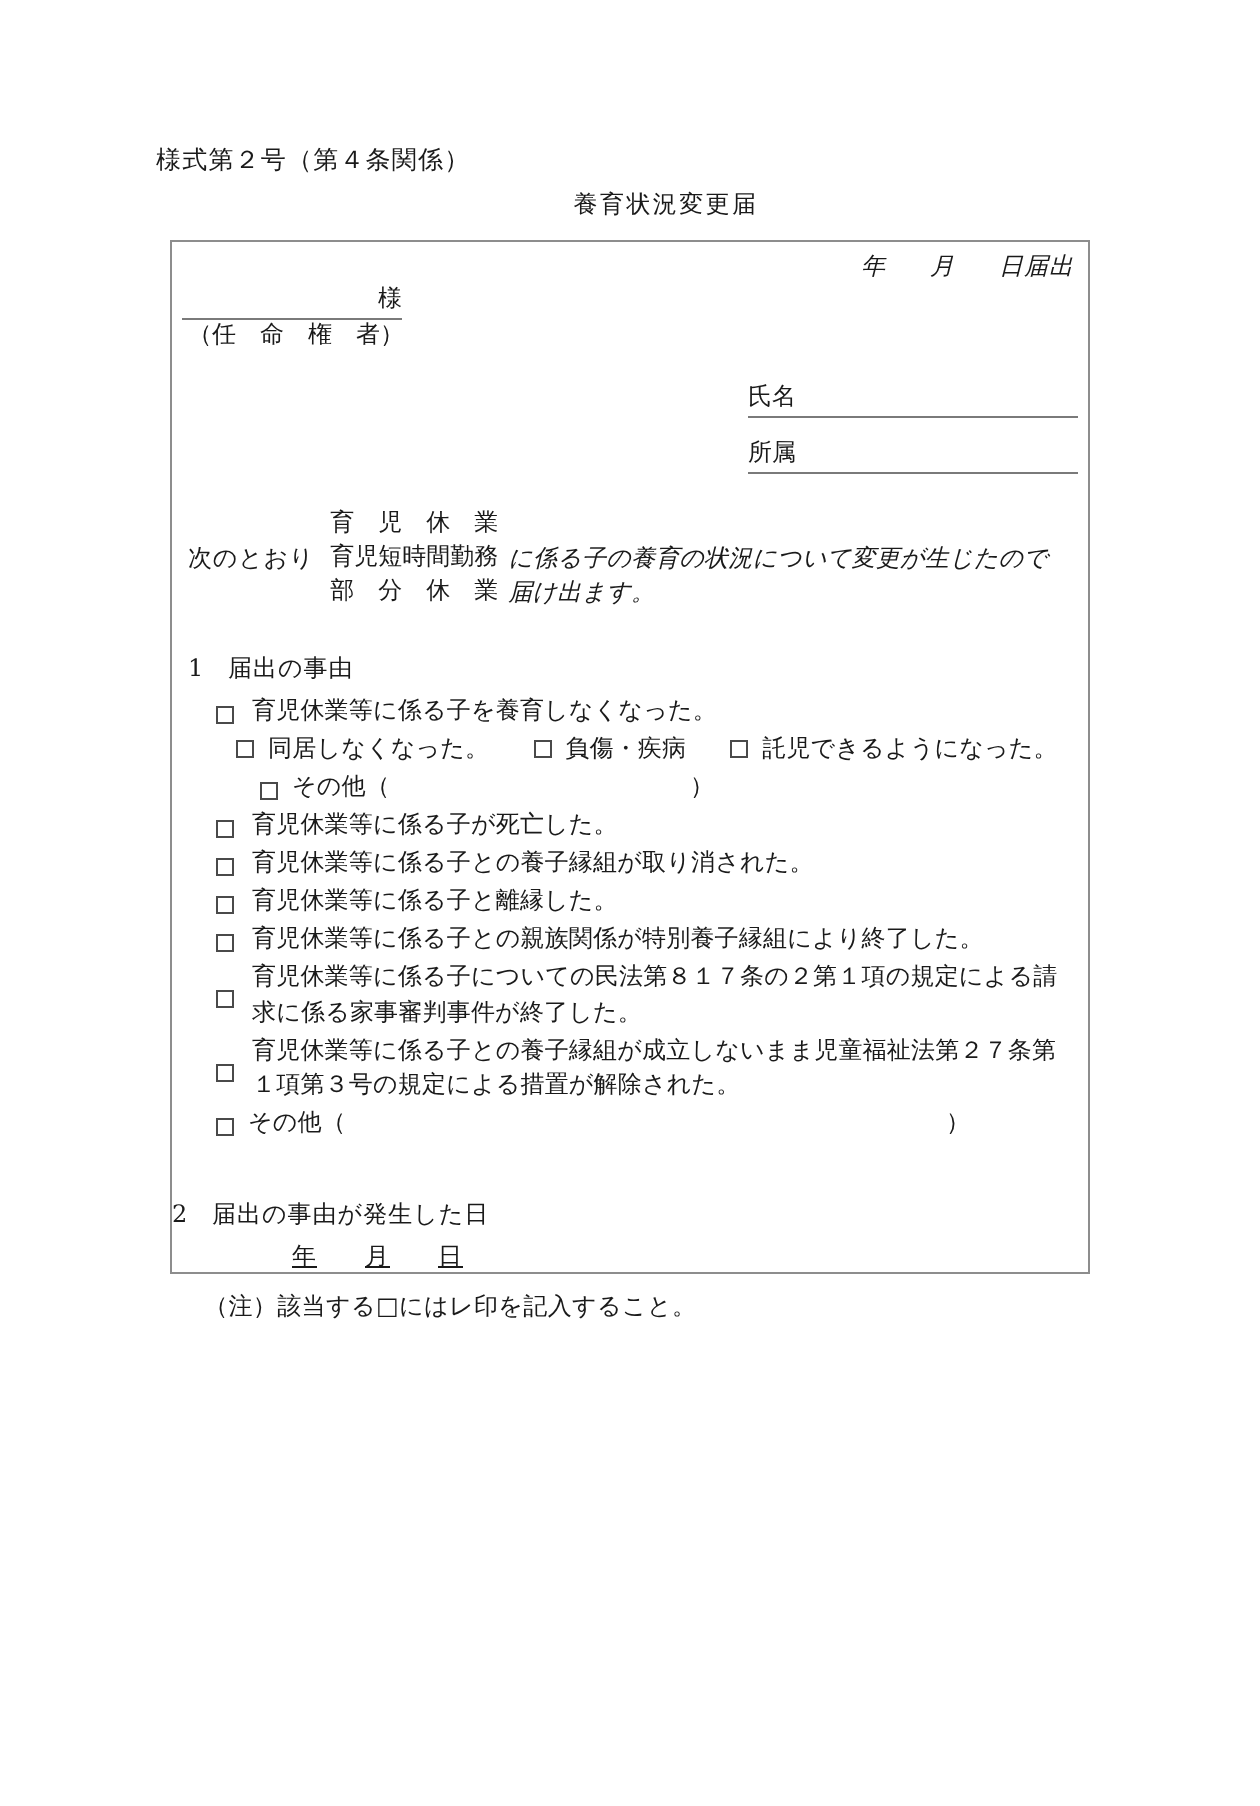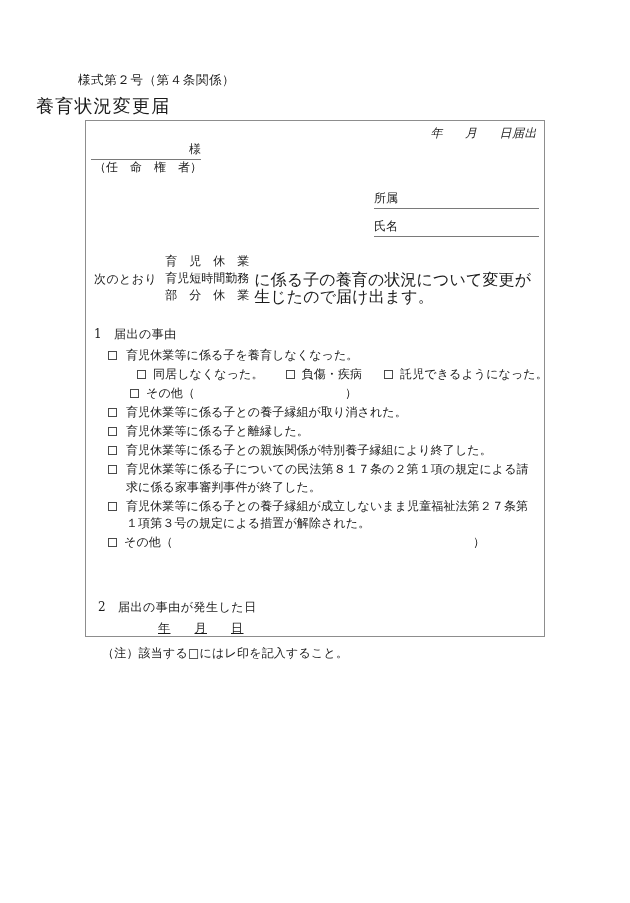--- a/index.html
+++ b/index.html
@@ -32,22 +32,22 @@
     top: 72px;
     font-size: 12.5px;
     letter-spacing: 0.6px;
     white-space: nowrap;
   }
   .form-title {
     position: absolute;
     left: 0;
     top: 94px;
     width: 630px;
-    text-align: left;
-    font-size: 18px;
+    text-align: center;
+    font-size: 12px;
     letter-spacing: 1.2px;
     padding-left: 36px;
     box-sizing: border-box;
   }
 
   
   .form-box {
     position: absolute;
     left: 85px;
     top: 120px;
@@ -126,44 +126,45 @@
   .decl-options .opt {
     font-size: 12px;
     line-height: 17px;
     text-align: justify;
     text-align-last: justify;
     white-space: nowrap;
   }
   .decl-tail {
     flex: 1;
     padding-top: 18px;
-    font-size: 16px;
+    font-size: 12px;
     line-height: 17px;
     letter-spacing: 0.1px;
+    font-style: italic;
   }
 
   
   .section-1 {
     position: absolute;
     left: 8px;
     top: 205px;
     right: 6px;
   }
   .section-heading {
     font-size: 12px;
     letter-spacing: 0.5px;
     white-space: nowrap;
     margin-bottom: 4px;
   }
   .section-heading .num { display: inline-block; width: 20px; }
 
   .check-list { margin: 0; padding: 0; list-style: none; }
   .check-item {
     display: flex;
-    align-items: flex-start;
+    align-items: center;
     font-size: 12px;
     line-height: 17.5px;
     margin-left: 14px;
     margin-bottom: 1.5px;
   }
   .check-item.sub { margin-left: 36px; }
 
   .cbox {
     flex: none;
     width: 9px;
@@ -183,36 +184,36 @@
   }
   .check-label .blank-narrow {
     display: inline-block;
     width: 150px;
   }
 
   
   .sub-row {
     display: flex;
     align-items: flex-start;
-    margin-left: 43px;
+    margin-left: 24px;
     font-size: 12px;
     line-height: 17.5px;
     margin-bottom: 1.5px;
   }
   .sub-opt {
     display: flex;
     align-items: flex-start;
     white-space: nowrap;
   }
   .sub-opt + .sub-opt { margin-left: 22px; }
 
   
   .section-2 {
     position: absolute;
-    left: 12px;
+    left: 0;
     top: 478px;
     right: 8px;
   }
   .date-blank {
     font-size: 12px;
     margin-top: 3px;
     margin-left: 60px;
     white-space: nowrap;
     letter-spacing: 0.5px;
     text-decoration: underline;
@@ -243,24 +244,24 @@
       <span>年</span><span class="gap"></span><span>月</span><span class="gap"></span><span>日届出</span>
     </div>
 
     <div class="addressee-line">
       <span>様</span>
     </div>
     <div class="appointer">（任　命　権　者）</div>
 
     <div class="applicant-fields">
       <div class="applicant-field">
+        <span>氏名</span>
+      </div>
+      <div class="applicant-field">
         <span>所属</span>
-      </div>
-      <div class="applicant-field">
-        <span>氏名</span>
       </div>
     </div>
 
     <div class="declaration">
       <div class="decl-lead">次のとおり</div>
       <div class="decl-options">
         <div class="opt">育児休業</div>
         <div class="opt">育児短時間勤務</div>
         <div class="opt">部分休業</div>
       </div>
@@ -292,20 +293,24 @@
             <span class="cbox tight"></span>
             <span class="check-label">託児できるようになった。</span>
           </span>
         </li>
 
         <li class="check-item sub">
           <span class="cbox tight"></span>
           <span class="check-label"><span>その他（</span><span class="blank-narrow"></span><span>）</span></span>
         </li>
 
+        <li class="check-item">
+          <span class="cbox"></span>
+          <span class="check-label">育児休業等に係る子が死亡した。</span>
+        </li>
 
         <li class="check-item">
           <span class="cbox"></span>
           <span class="check-label">育児休業等に係る子との養子縁組が取り消された。</span>
         </li>
 
         <li class="check-item">
           <span class="cbox"></span>
           <span class="check-label">育児休業等に係る子と離縁した。</span>
         </li>

